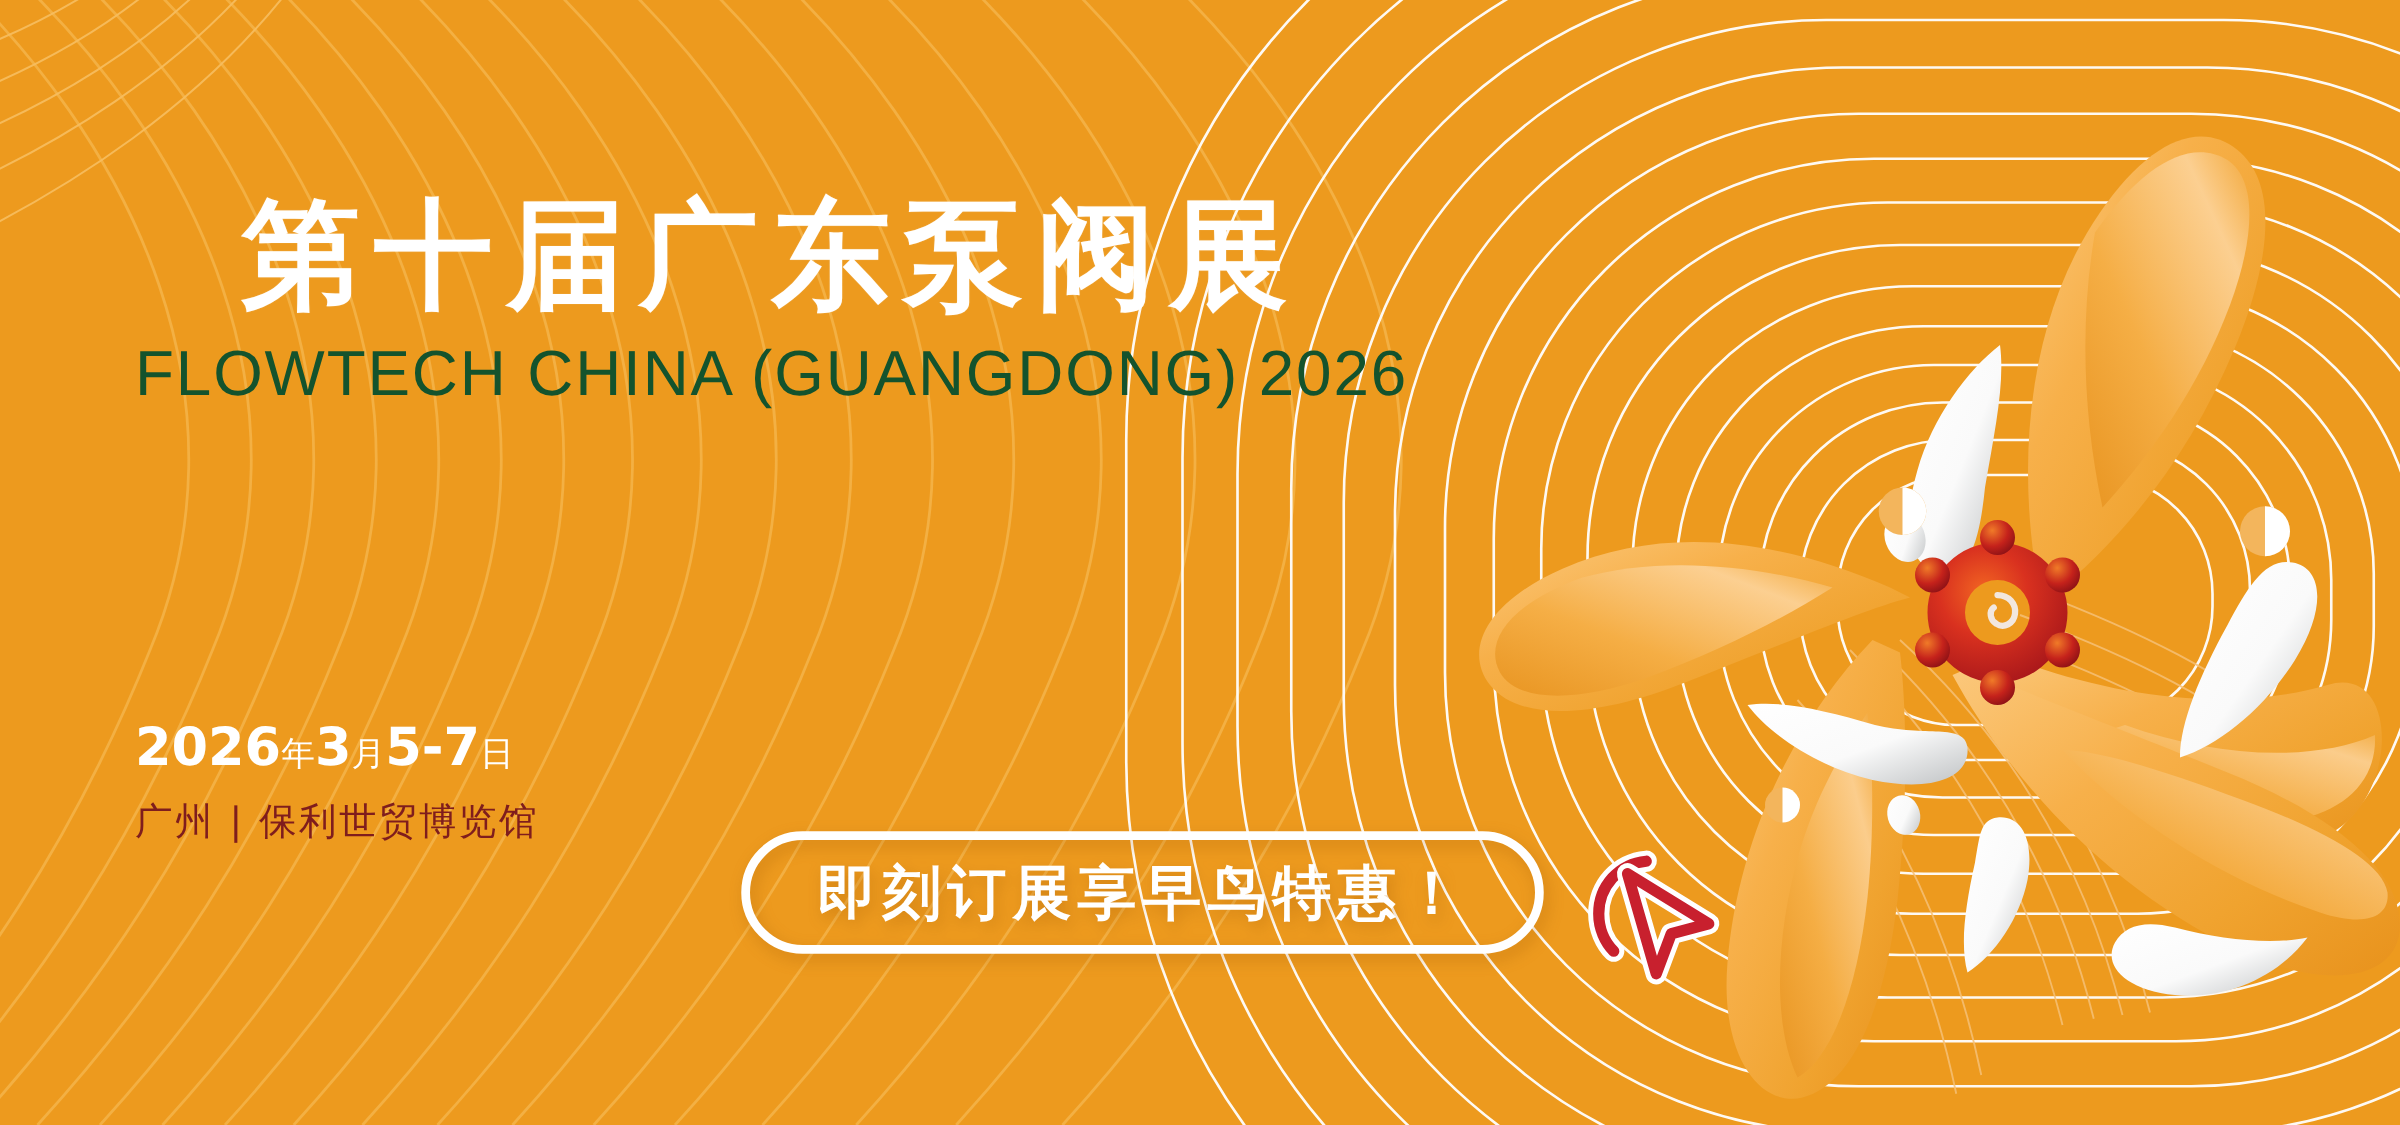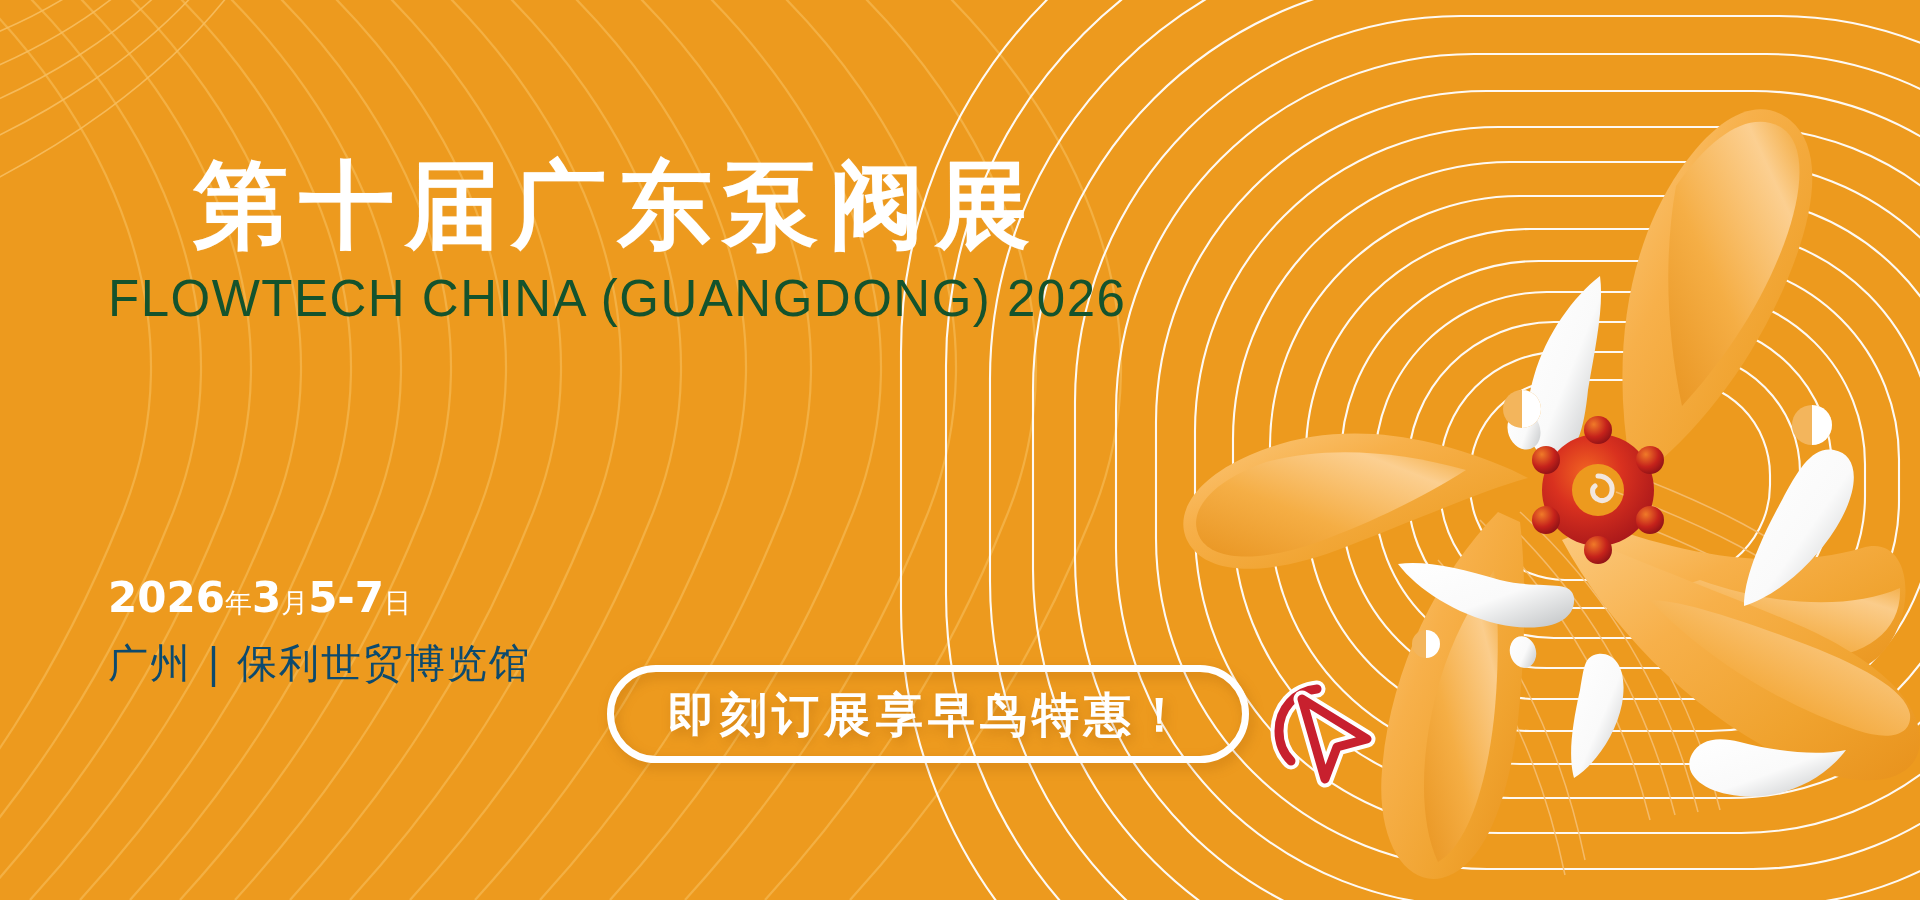--- a/index.html
+++ b/index.html
@@ -68,33 +68,33 @@
     color:#FFFFFF;
     white-space:nowrap;
     line-height:1.0;
     font-family:"DejaVu Sans","Liberation Sans",sans-serif;
   }
   .date-line .big { font-size:42px; font-weight:bold; letter-spacing:0px; }
   .date-line .sm  { font-size:27px; font-weight:400; letter-spacing:0px; }
 
   .venue-line {
     margin-top:24px;
-    font-size:40px;
+    font-size:30px;
     font-weight:400;
-    color:#0c4a6e;
+    color:#7f1d1d;
     letter-spacing:2px;
     white-space:nowrap;
     line-height:1.0;
     font-family:"DejaVu Sans","Liberation Sans",sans-serif;
   }
 
   
   .cta-wrap {
     position:absolute;
-    left:607px; top:665px;
+    left:593px; top:665px;
     display:flex; align-items:flex-start;
   }
 
   .cta-button {
     position:relative;
     height:98px;
     padding:0 54px;
     display:flex; align-items:center; justify-content:center;
     border:7px solid #FFFFFF;
     border-radius:49px;

